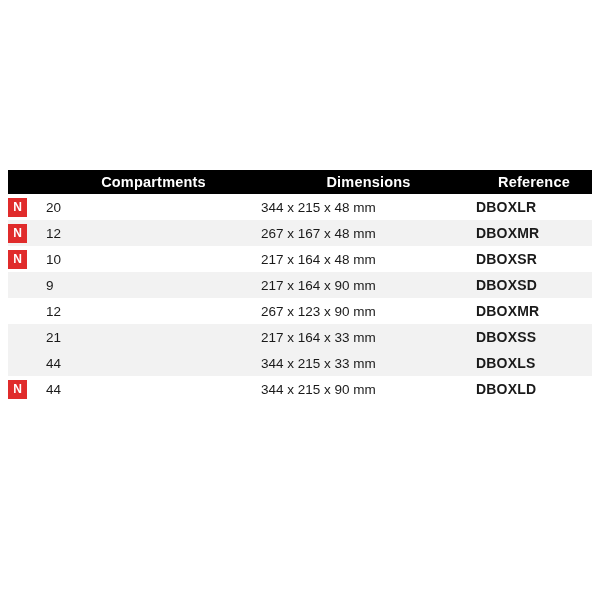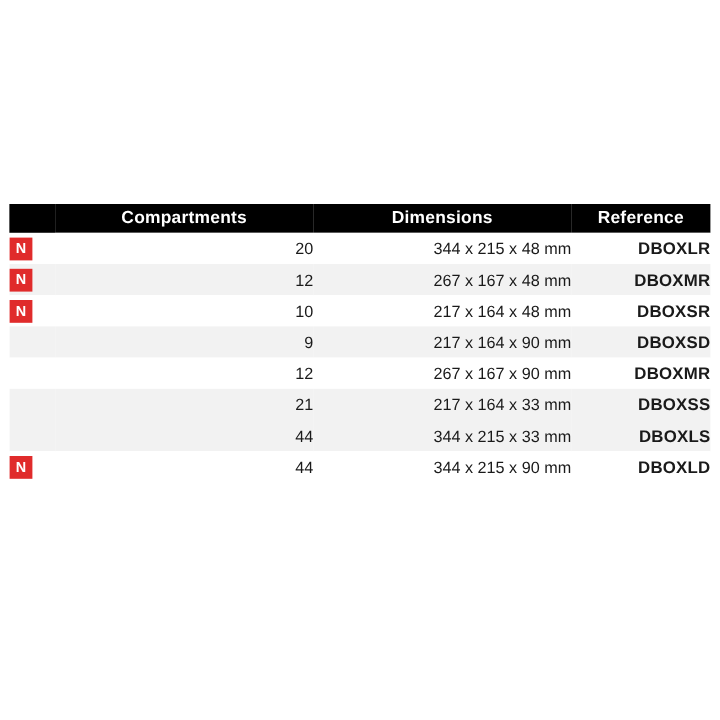--- a/index.html
+++ b/index.html
@@ -63,21 +63,21 @@
   tbody tr.alt {
     background: #f2f2f2;
   }
   tbody tr.plain {
     background: #ffffff;
   }
   tbody td {
     height: 26px;
     font-size: 13.5px;
     color: #1a1a1a;
-    text-align: right;
+    text-align: left;
     vertical-align: middle;
   }
   tbody td.comp {
     font-weight: normal;
   }
   tbody td.dim {
     font-weight: normal;
     margin-top: 36px;
   }
   tbody td.ref {
@@ -146,21 +146,21 @@
         </tr>
         <tr class="alt">
           <td class="flag-cell"><span class="new-badge hidden">N</span></td>
           <td class="comp">9</td>
           <td class="dim">217 x 164 x 90 mm</td>
           <td class="ref">DBOXSD</td>
         </tr>
         <tr class="plain">
           <td class="flag-cell"><span class="new-badge hidden">N</span></td>
           <td class="comp">12</td>
-          <td class="dim">267 x 167 x 90 mm</td>
+          <td class="dim">267 x 123 x 90 mm</td>
           <td class="ref">DBOXMR</td>
         </tr>
         <tr class="alt">
           <td class="flag-cell"><span class="new-badge hidden">N</span></td>
           <td class="comp">21</td>
           <td class="dim">217 x 164 x 33 mm</td>
           <td class="ref">DBOXSS</td>
         </tr>
         <tr class="alt">
           <td class="flag-cell"><span class="new-badge hidden">N</span></td>

